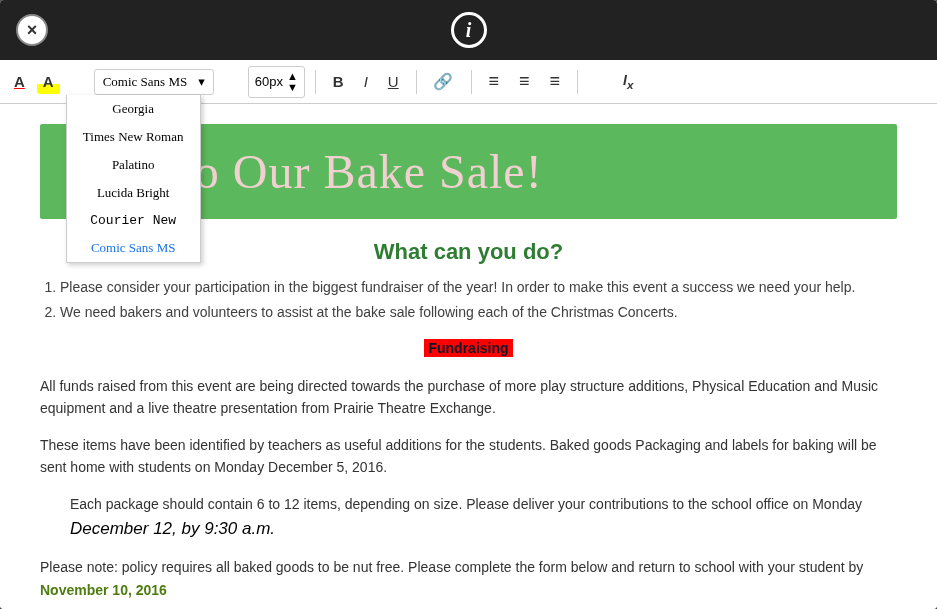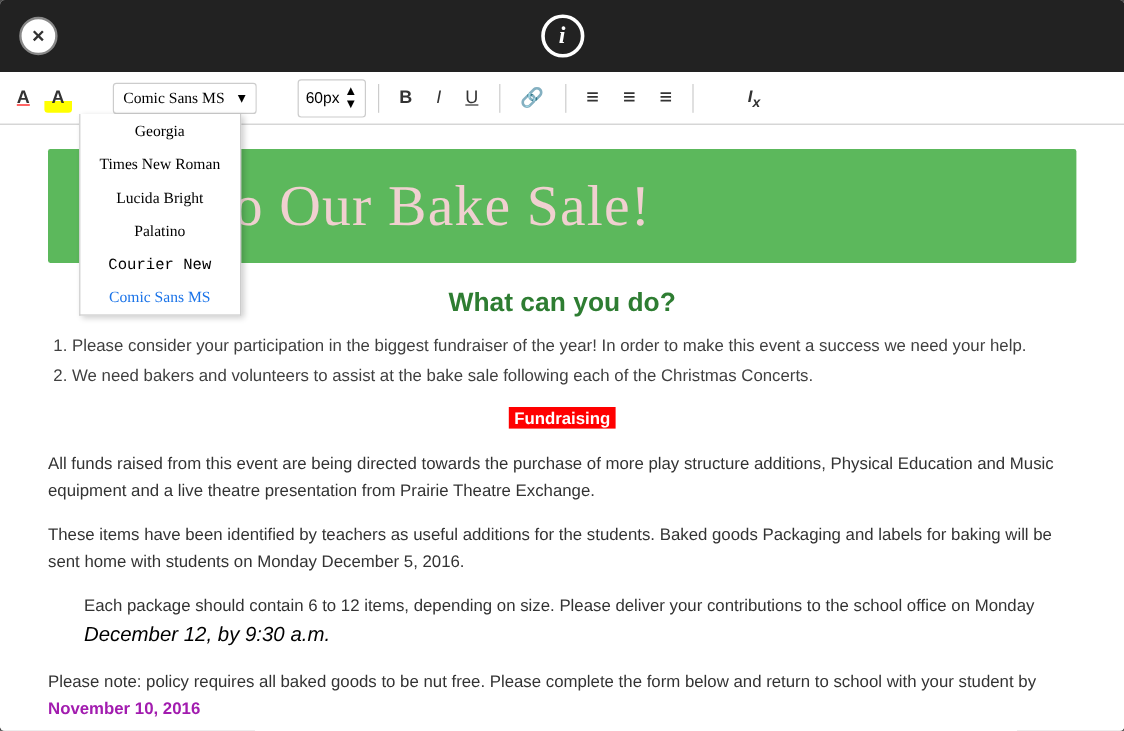--- a/index.html
+++ b/index.html
@@ -183,21 +183,21 @@
     }
     .list-item {
       font-size: 14px;
       color: #404040;
       margin-bottom: 4px;
       line-height: 1.5;
     }
     .fundraising-label {
       display: inline-block;
       background: red;
-      color: #ffffff;
+      color: #0f172a;
       font-size: 14px;
       font-weight: bold;
       padding: 1px 4px;
       margin-bottom: 8px;
     }
     .body-text {
       font-size: 14px;
       color: #333;
       line-height: 1.6;
       margin-bottom: 14px;
@@ -208,21 +208,21 @@
       line-height: 1.6;
       margin-bottom: 14px;
       margin-left: 30px;
     }
     .date-link-blue {
       color: #000000;
       font-style: italic;
       font-size: 17px;
     }
     .date-link-green {
-      color: #a21caf;
+      color: #4d7c0f;
       font-weight: bold;
       font-size: 14px;
     }
     .ol-list {
       margin-left: 20px;
       margin-bottom: 16px;
     }
   </style>
 </head>
 <body>
@@ -243,22 +243,22 @@
     <button class="toolbar-btn" style="font-size:15px;font-weight:bold;background:linear-gradient(transparent 60%,yellow 60%);">A</button>
 
     <div class="font-selector">
       <div class="font-selector-btn">
         <span style="font-family:'Comic Sans MS',cursive;">Comic Sans MS</span>
         <span>▾</span>
       </div>
       <div class="font-dropdown">
         <div class="font-dropdown-item georgia">Georgia</div>
         <div class="font-dropdown-item times">Times New Roman</div>
+        <div class="font-dropdown-item palatino">Palatino</div>
         <div class="font-dropdown-item lucida">Lucida Bright</div>
-        <div class="font-dropdown-item palatino">Palatino</div>
         <div class="font-dropdown-item courier">Courier New</div>
         <div class="font-dropdown-item comicsans">Comic Sans MS</div>
       </div>
     </div>
 
     <div class="size-selector">
       <span>60px</span>
       <span style="font-size:11px;display:flex;flex-direction:column;line-height:1;">▲<br>▼</span>
     </div>
 

